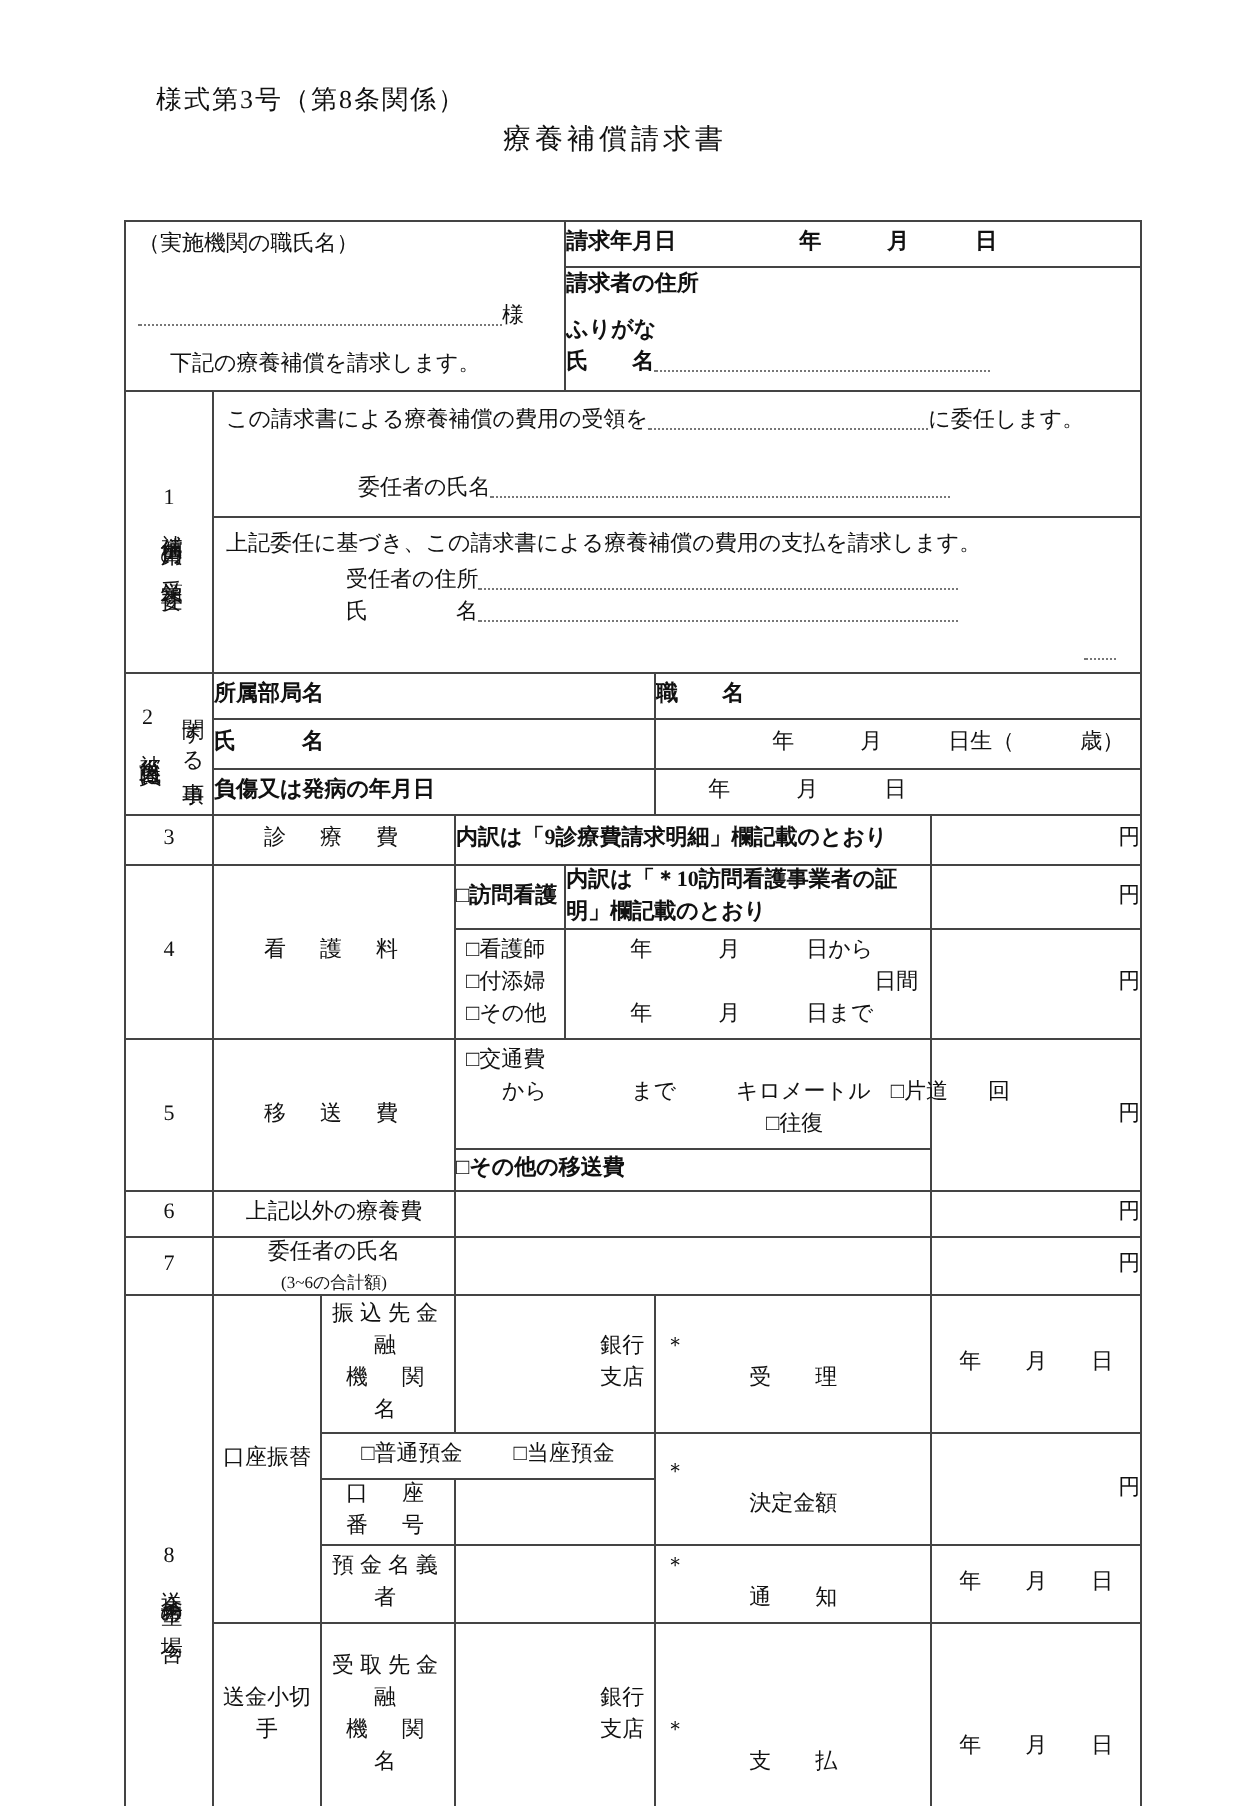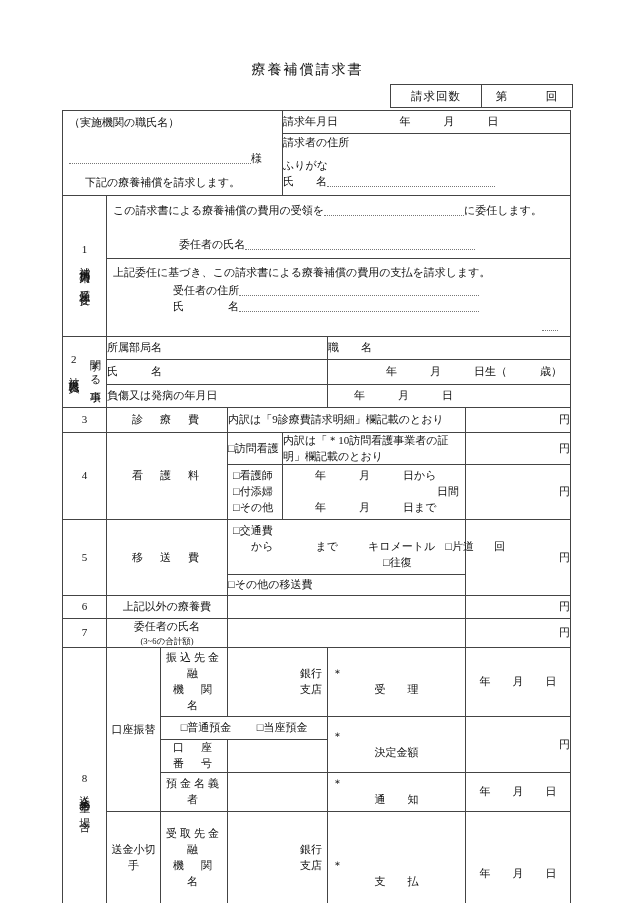--- a/index.html
+++ b/index.html
@@ -30,21 +30,21 @@
     font-size:11px;
     padding:0;
     vertical-align:middle;
     line-height:1.45;
   }
   .nb-l{border-left:none !important;}
   .nb-t{border-top:none !important;}
   .nb-r{border-right:none !important;}
   .nb-b{border-bottom:none !important;}
 
-  .pad{padding:2px 5px;}
+  .pad{padding:2px 5px;font-weight:bold;}
   .c{text-align:center;}
   .r{text-align:right;}
   .l{text-align:left;}
   .top{vertical-align:top;}
 
   
   .cnt-tbl{left:390px;top:84px;width:180px;}
   .cnt-tbl td{height:22px;font-size:11.5px;letter-spacing:1px;}
 
   
@@ -85,30 +85,23 @@
   .wide2{letter-spacing:3px;}
 
   .yen{text-align:right;padding-right:8px;font-size:11px;}
   .star{font-size:11px;}
 </style>
 </head>
 <body>
 
 <div class="page">
 
+  <div class="form-no">様式第3号（第8条関係）</div>
   <div class="doc-title">療養補償請求書</div>
 
-  <table class="tbl cnt-tbl">
-    <tbody>
-        <tr>
-      <td class="c" style="width:90px;">請求回数</td>
-      <td class="c" style="width:90px;">第　　　回</td>
-    </tr>
-  </tbody>
-    </table>
 
   <table class="tbl main">
     <colgroup>
       <col style="width:22px">
       <col style="width:22px">
       <col style="width:54px">
       <col style="width:67px">
       <col style="width:55px">
       <col style="width:45px">
       <col style="width:43px">

